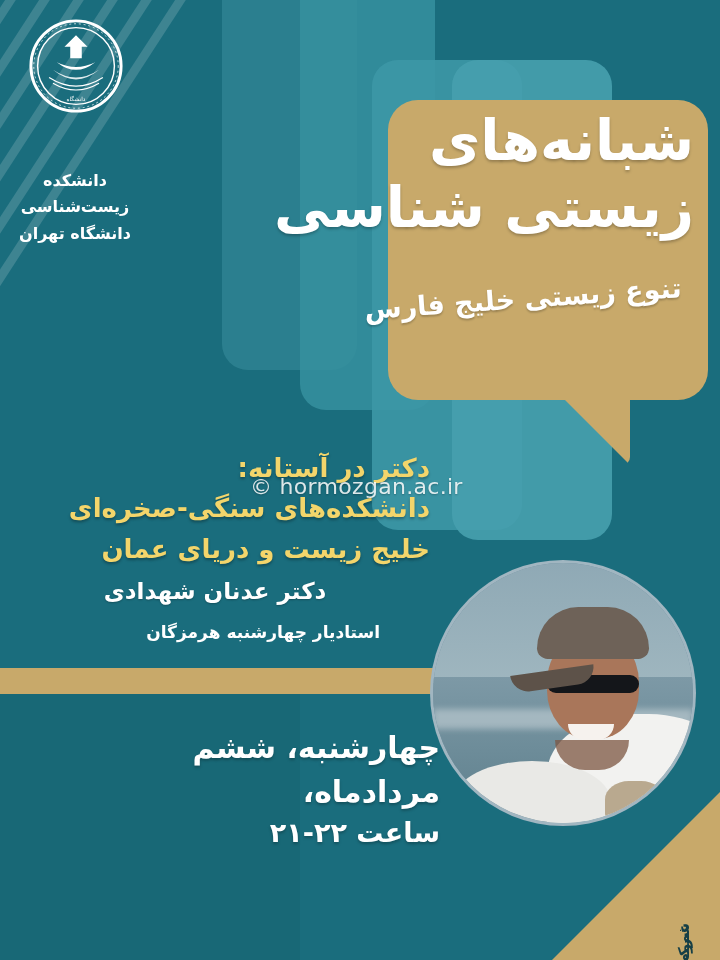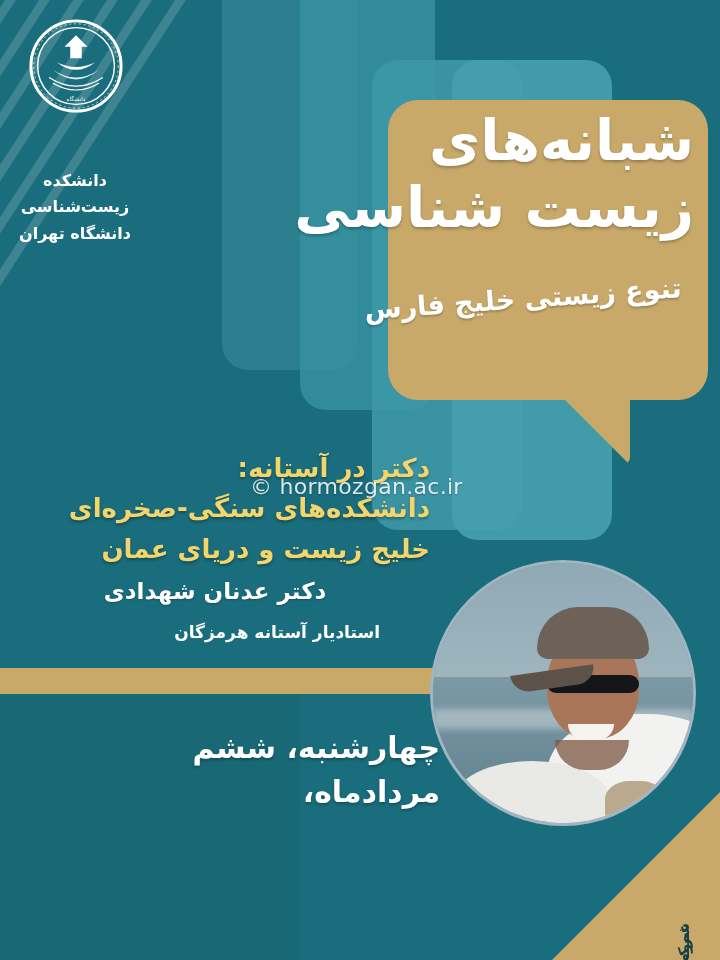--- a/index.html
+++ b/index.html
@@ -197,50 +197,51 @@
   </div>
 
   <div class="fac">
     <span>دانشکده</span><br>
     <span>زیست‌شناسی</span><br>
     <span>دانشگاه تهران</span>
   </div>
 
   <div class="title">
     <span class="l1">شبانه‌های</span>
-    <span class="l2">زیست شناسی</span>
+    <span class="l2">زیستی شناسی</span>
   </div>
   <div class="subtitle">تنوع زیستی خلیج فارس</div>
 
   <div class="topic">
     <span>دکتر در آستانه:</span><br>
     <span>دانشکده‌های سنگی-صخره‌ای</span><br>
     <span>خلیج زیست و دریای عمان</span>
   </div>
 
   <div class="speaker">دکتر عدنان شهدادی</div>
-  <div class="affil">استادیار آستانه هرمزگان</div>
+  <div class="affil">استادیار چهارشنبه هرمزگان</div>
 
   <div class="photo">
     <div class="sky"></div>
     <div class="sea"></div>
     <div class="foam"></div>
     <div class="body"></div>
     <div class="shoulder"></div>
     <div class="face"></div>
     <div class="beard"></div>
     <div class="smile"></div>
     <div class="glasses"></div>
     <div class="cap"></div>
     <div class="brim"></div>
     <div class="rock"></div>
   </div>
 
   <div class="datetime">
     <span class="d">چهارشنبه، ششم مردادماه،</span>
+    <span class="t">ساعت ۲۲-۲۱</span>
   </div>
 
 
   <div class="ribbon">
     <span>
       <span>شرکت برای</span><br>
       <span>عموم آزاد است</span>
     </span>
   </div>
 

